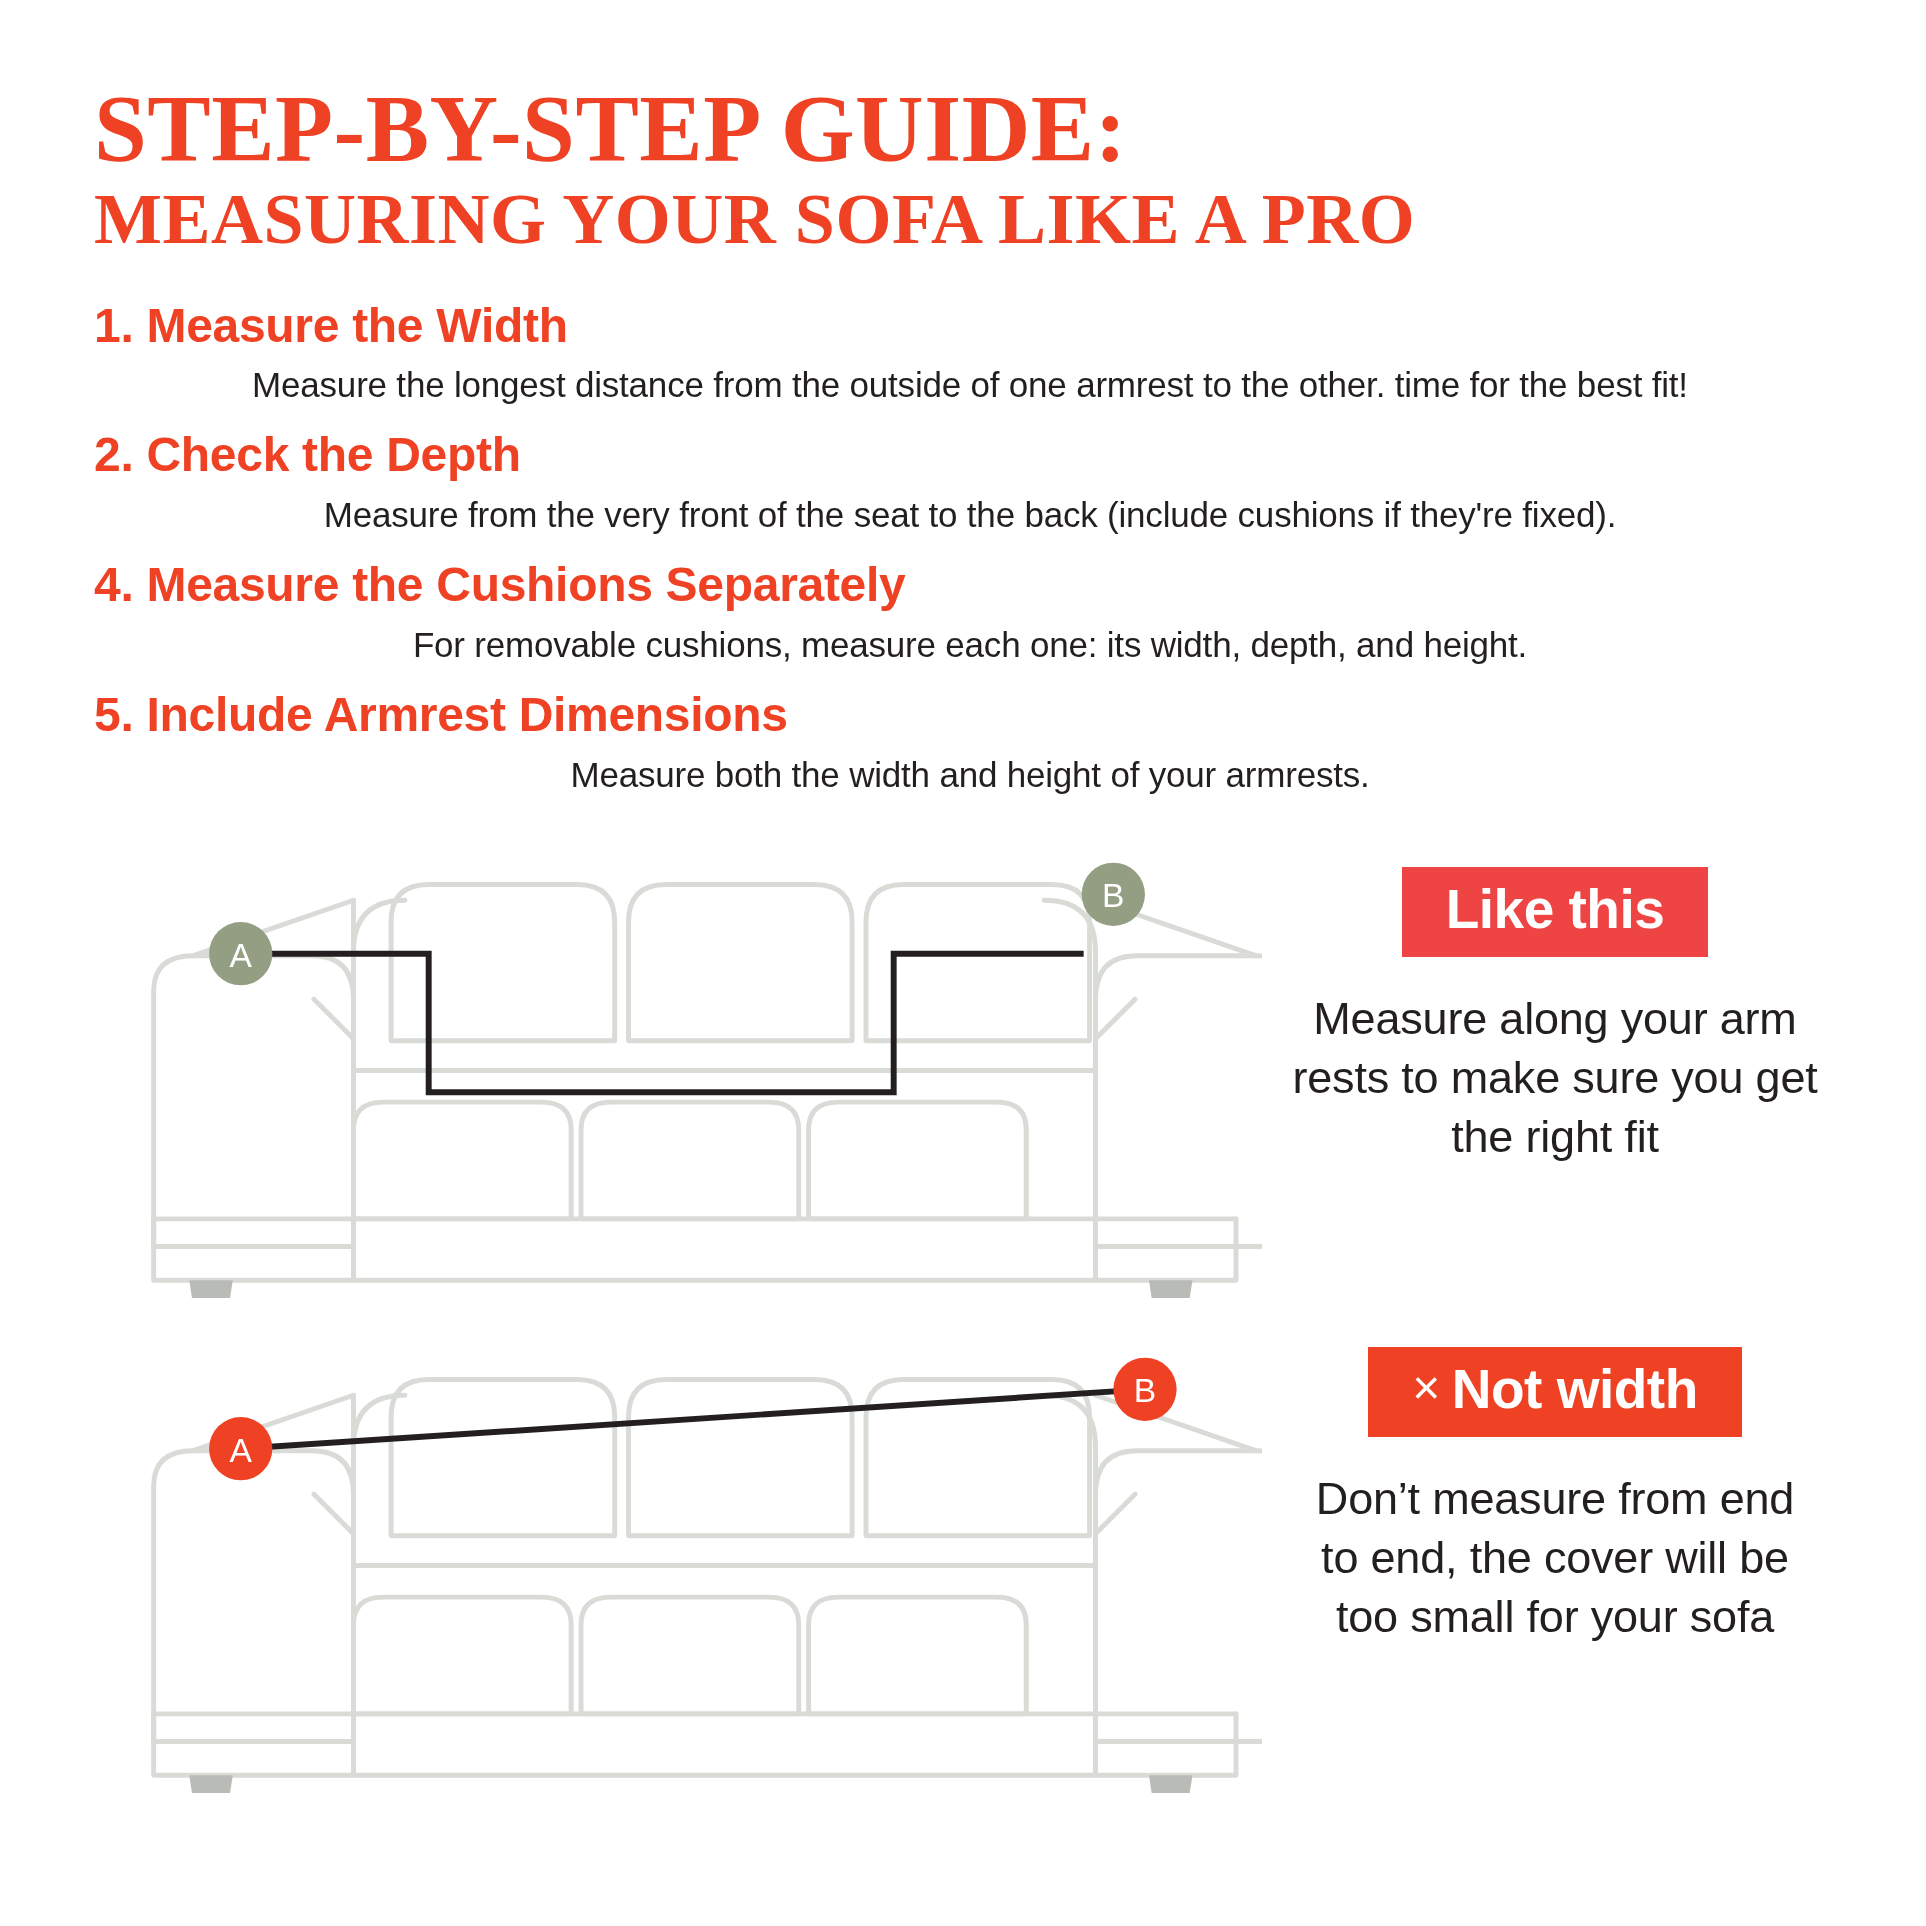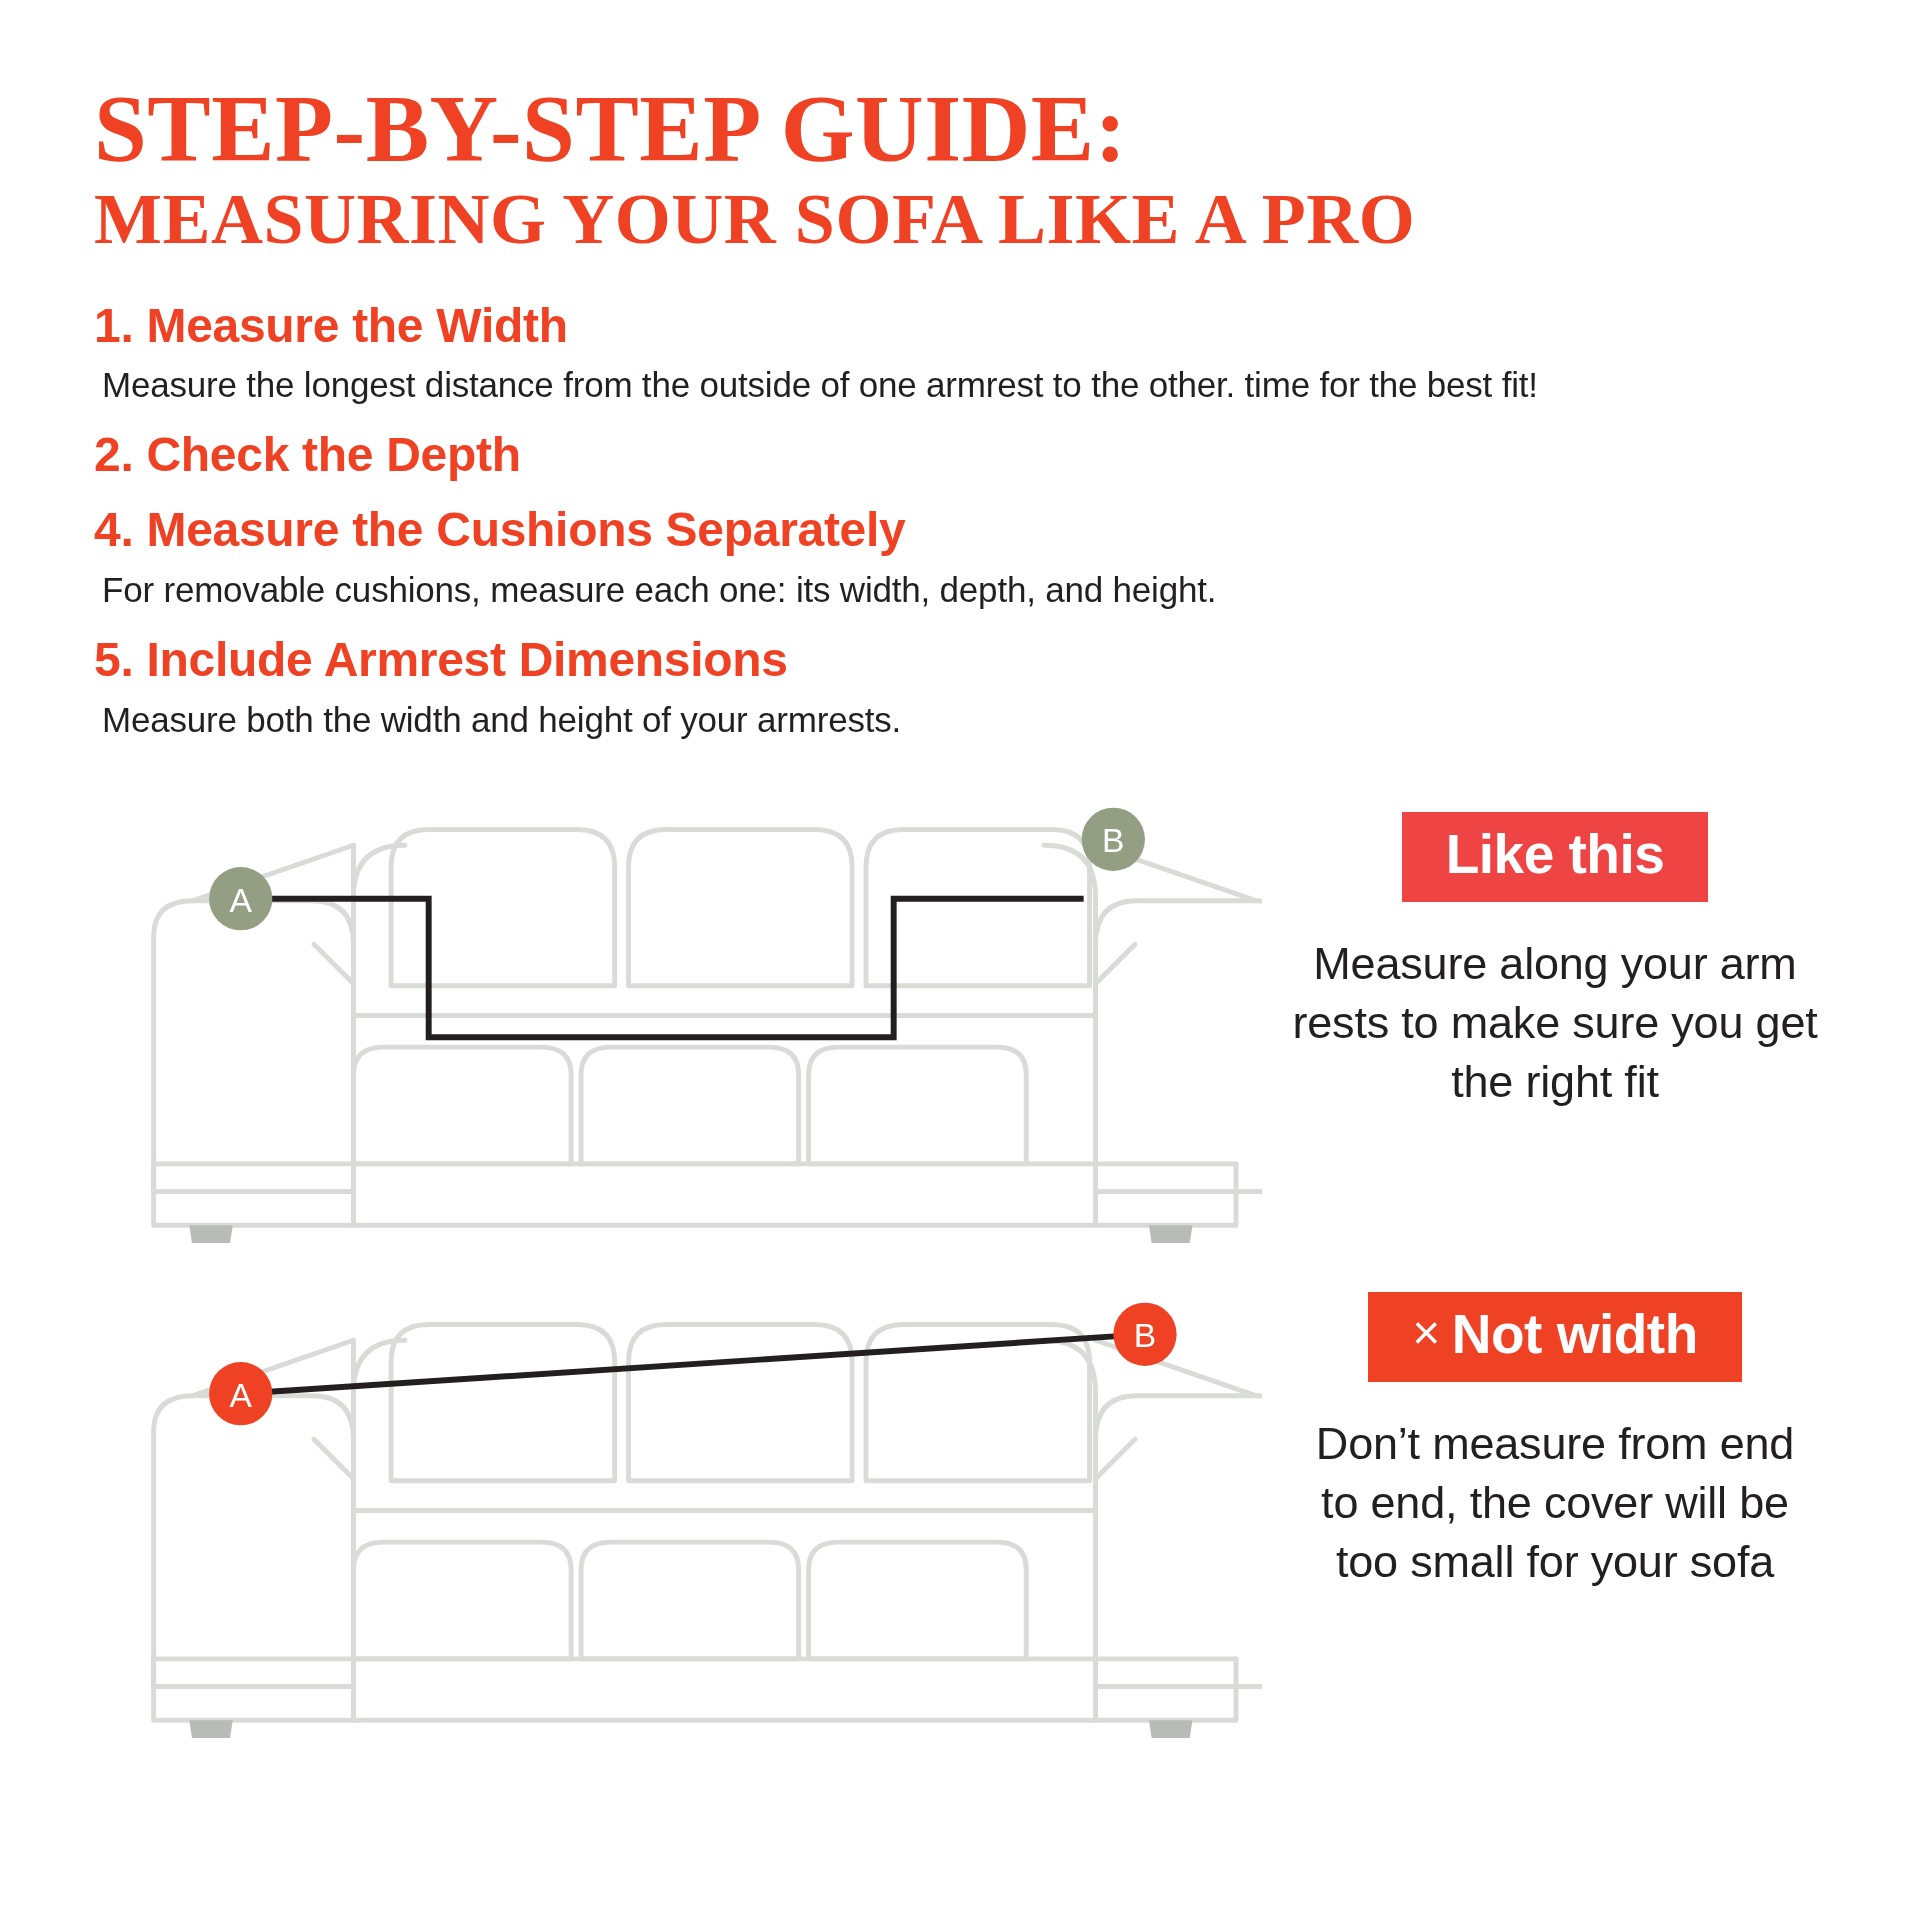--- a/index.html
+++ b/index.html
@@ -47,20 +47,21 @@
     line-height: 1.35;
     margin: 0 0 2px 0;
     letter-spacing: -0.3px;
   }
   .step-body {
     color: #231f20;
     font-size: 35px;
     line-height: 1.4;
     margin: 0 0 14px 8px;
     letter-spacing: -0.2px;
+    text-align: center;
   }
 
   
   .lower {
     position: relative;
     margin-top: 34px;
     display: flex;
     flex-direction: row;
     align-items: flex-start;
   }
@@ -116,20 +117,21 @@
     <span class="line2">Measuring Your Sofa Like a Pro</span>
   </h1>
 
   <div class="steps">
     <div class="step">
       <p class="step-head">1. Measure the Width</p>
       <p class="step-body">Measure the longest distance from the outside of one armrest to the other. time for the best fit!</p>
     </div>
     <div class="step">
       <p class="step-head">2. Check the Depth</p>
+      <p class="step-body">Measure from the very front of the seat to the back (include cushions if they're fixed).</p>
     </div>
     <div class="step">
       <p class="step-head">4. Measure the Cushions Separately</p>
       <p class="step-body">For removable cushions, measure each one: its width, depth, and height.</p>
     </div>
     <div class="step">
       <p class="step-head">5. Include Armrest Dimensions</p>
       <p class="step-body">Measure both the width and height of your armrests.</p>
     </div>
   </div>

